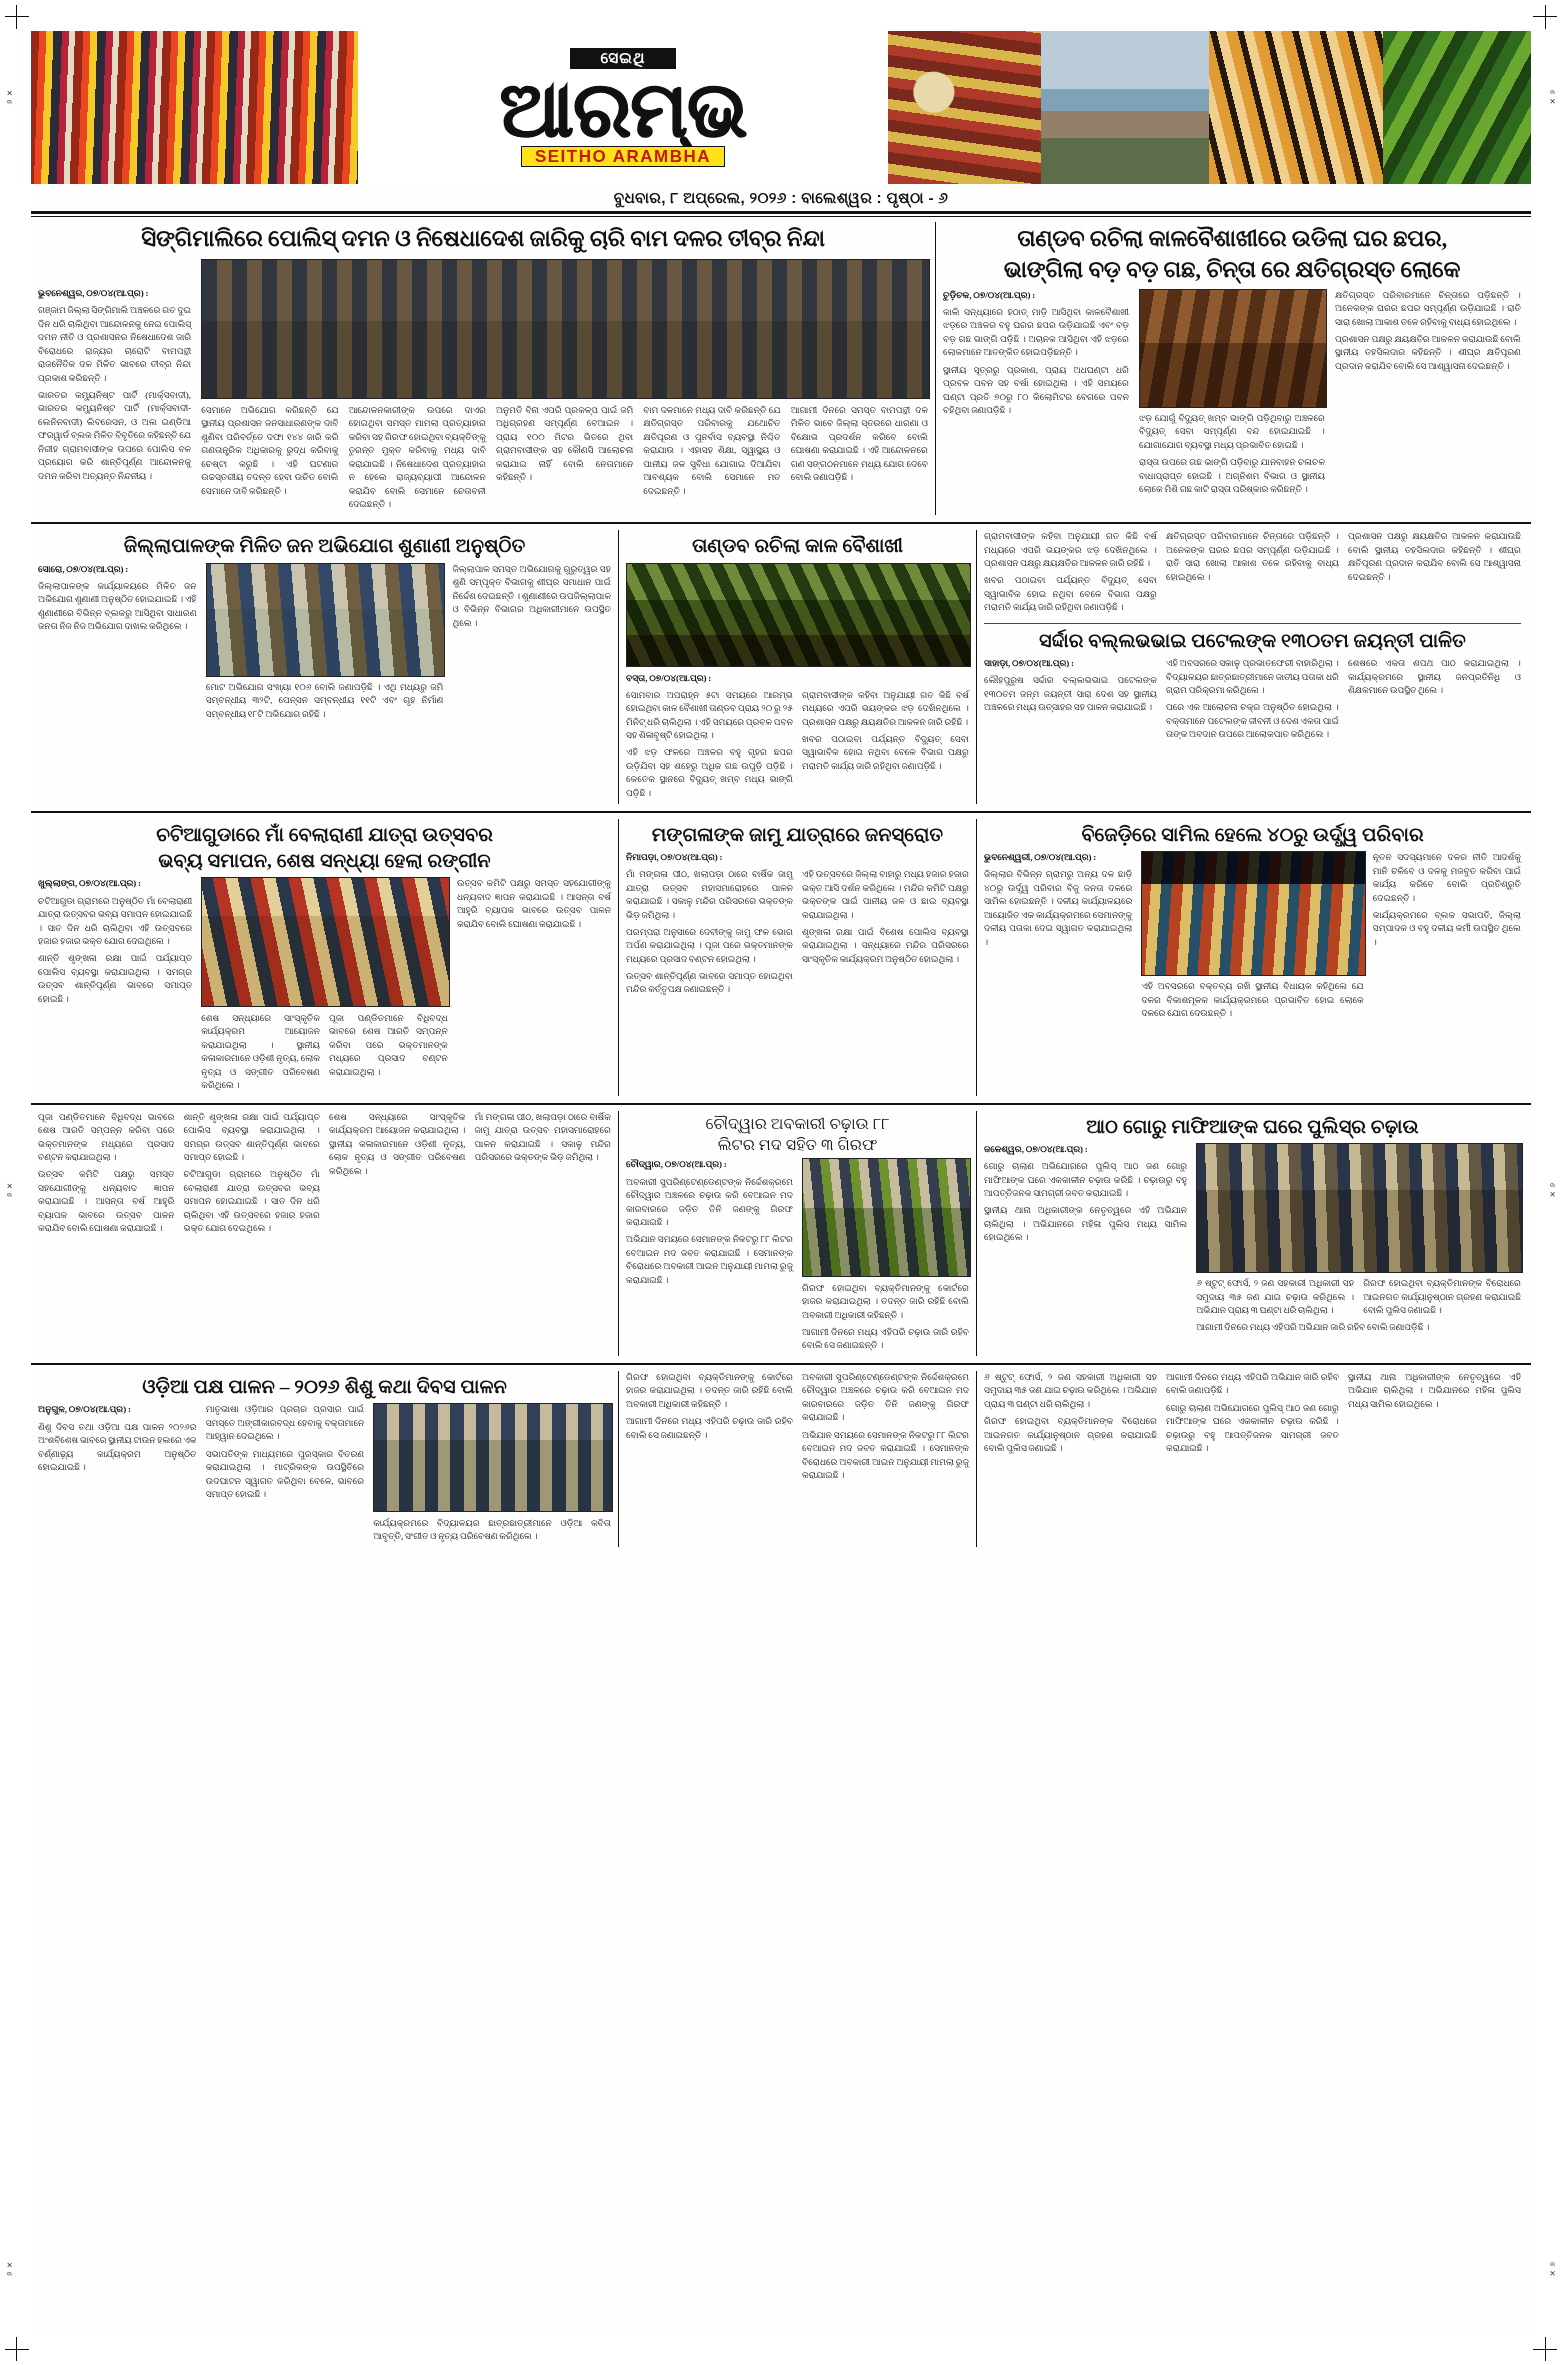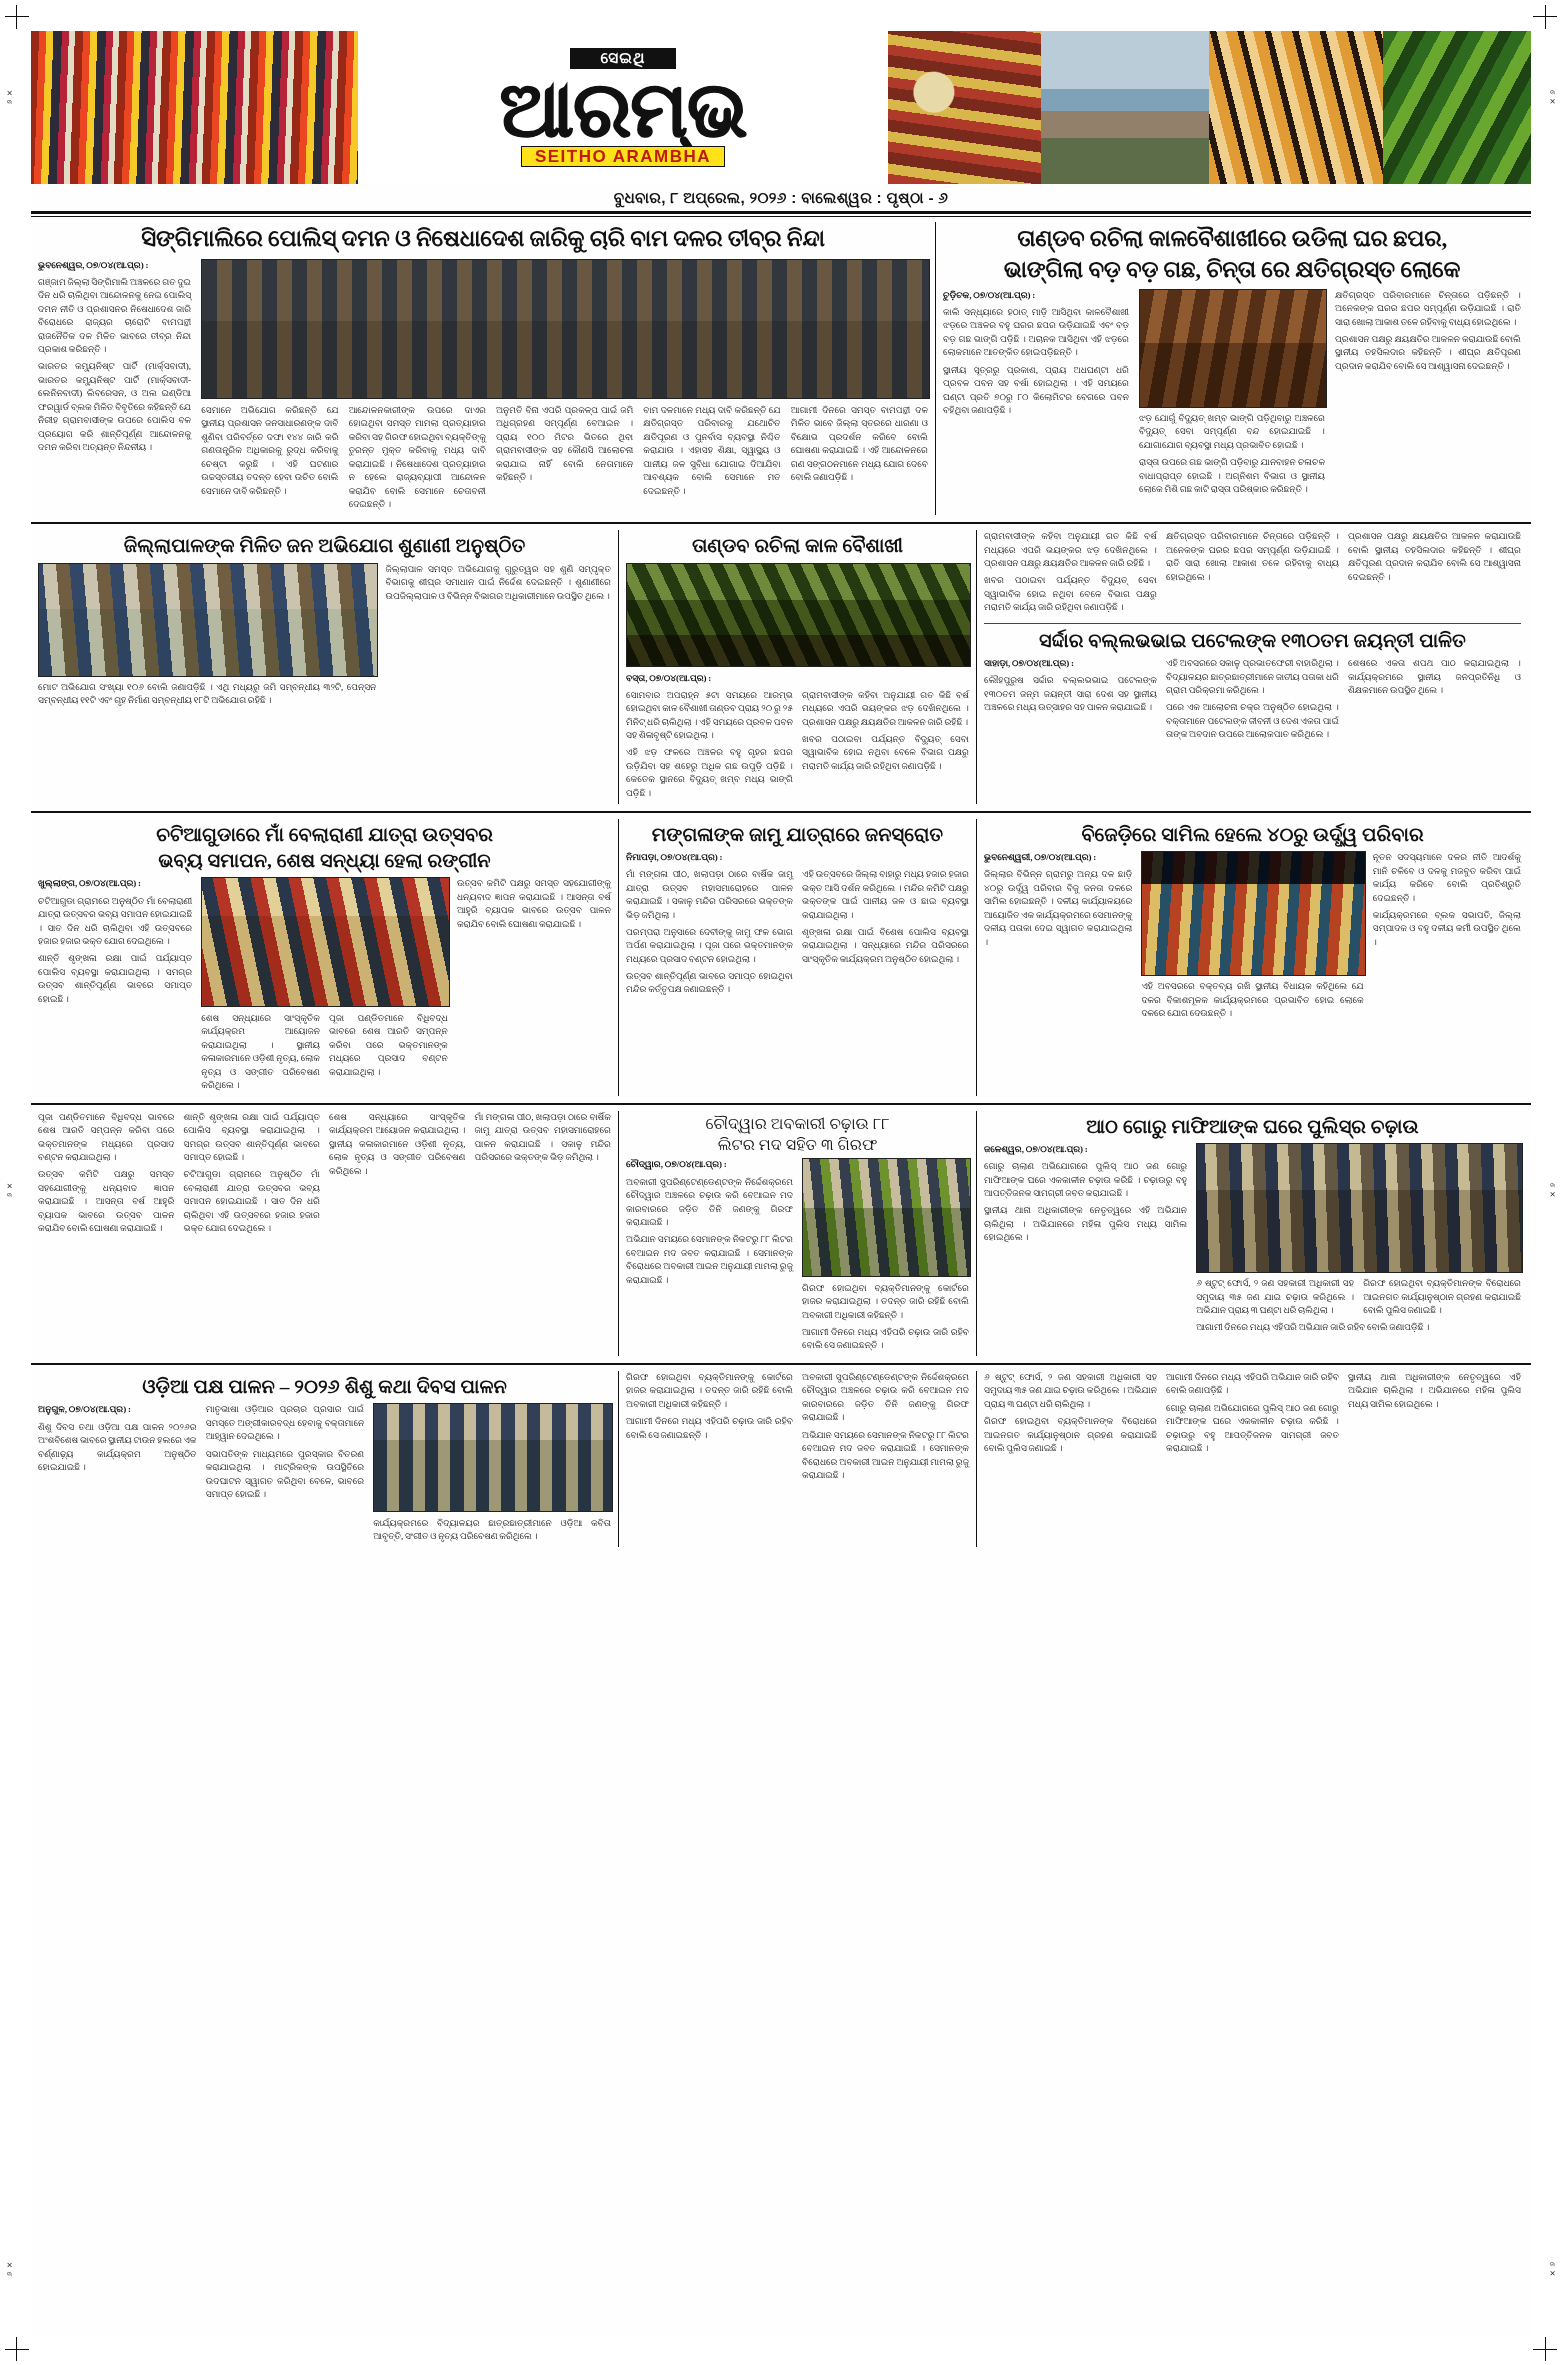--- a/index.html
+++ b/index.html
@@ -230,21 +230,21 @@
 
     <div class="dateline">ବୁଧବାର, ୮ ଅପ୍ରେଲ, ୨୦୨୬ : ବାଲେଶ୍ୱର : ପୃଷ୍ଠା - ୬</div>
     <div class="rule-thick"></div>
     <div class="rule-thin"></div>
 
     <div class="band">
 
       <div class="col" style="width:904px">
         <h1 class="hl">ସିଙ୍ଗିମାଲିରେ ପୋଲିସ୍ ଦମନ ଓ ନିଷେଧାଦେଶ ଜାରିକୁ ଚାରି ବାମ ଦଳର ତୀବ୍ର ନିନ୍ଦା</h1>
 
-        <div style="display:flex;gap:10.2px;">
+        <div style="display:flex;gap:10.2px;align-items:center;">
           <div style="width:153px;flex:0 0 153px;">
             <p class="bt"><span class="dateplace">ଭୁବନେଶ୍ୱର, ୦୭/୦୪(ଆ.ପ୍ର) :</span></p>
             <p class="bt">ଗଞ୍ଜାମ ଜିଲ୍ଲା ସିଙ୍ଗିମାଲି ଅଞ୍ଚଳରେ ଗତ ଦୁଇ ଦିନ ଧରି ଚାଲିଥିବା ଆନ୍ଦୋଳନକୁ ନେଇ ପୋଲିସ୍ ଦମନ ନୀତି ଓ ପ୍ରଶାସନର ନିଷେଧାଦେଶ ଜାରି ବିରୋଧରେ ରାଜ୍ୟର ଚାରୋଟି ବାମପନ୍ଥୀ ରାଜନୈତିକ ଦଳ ମିଳିତ ଭାବରେ ତୀବ୍ର ନିନ୍ଦା ପ୍ରକାଶ କରିଛନ୍ତି ।</p>
             <p class="bt">ଭାରତର କମ୍ୟୁନିଷ୍ଟ ପାର୍ଟି (ମାର୍କ୍ସବାଦୀ), ଭାରତର କମ୍ୟୁନିଷ୍ଟ ପାର୍ଟି (ମାର୍କ୍ସବାଦୀ-ଲେନିନବାଦୀ) ଲିବରେସନ, ଓ ଅଲ ଇଣ୍ଡିଆ ଫରୱାର୍ଡ ବ୍ଲକ ମିଳିତ ବିବୃତିରେ କହିଛନ୍ତି ଯେ ନିରୀହ ଗ୍ରାମବାସୀଙ୍କ ଉପରେ ପୋଲିସ ବଳ ପ୍ରୟୋଗ କରି ଶାନ୍ତିପୂର୍ଣ୍ଣ ଆନ୍ଦୋଳନକୁ ଦମନ କରିବା ଅତ୍ୟନ୍ତ ନିନ୍ଦନୀୟ ।</p>
           </div>
           <div style="flex:1 1 auto;">
             <div class="photo ph-meeting news-img" style="height:138px;width:100%;"></div>
             <div style="display:flex;gap:10.2px;margin-top:5.1px;">
               <div style="flex:1">
                 <p class="bt">ସେମାନେ ଅଭିଯୋଗ କରିଛନ୍ତି ଯେ ସ୍ଥାନୀୟ ପ୍ରଶାସନ ଜନସାଧାରଣଙ୍କ ଦାବି ଶୁଣିବା ପରିବର୍ତ୍ତେ ଦଫା ୧୪୪ ଜାରି କରି ଗଣତାନ୍ତ୍ରିକ ଅଧିକାରକୁ ରୁଦ୍ଧ କରିବାକୁ ଚେଷ୍ଟା କରୁଛି । ଏହି ଘଟଣାର ଉଚ୍ଚସ୍ତରୀୟ ତଦନ୍ତ ହେବା ଉଚିତ ବୋଲି ସେମାନେ ଦାବି କରିଛନ୍ତି ।</p>
@@ -291,20 +291,24 @@
       </div>
     </div>
 
     <div class="hrule"></div>
 
     <div class="band">
 
       <div class="col" style="width:587px">
         <h2 class="hl2">ଜିଲ୍ଲାପାଳଙ୍କ ମିଳିତ ଜନ ଅଭିଯୋଗ ଶୁଣାଣୀ ଅନୁଷ୍ଠିତ</h2>
         <div style="display:flex;gap:9.2px;">
+          <div style="flex:1 1 0;">
+            <p class="bt"><span class="dateplace">ସୋରୋ, ୦୭/୦୪(ଆ.ପ୍ର) :</span></p>
+            <p class="bt">ଜିଲ୍ଲାପାଳଙ୍କ କାର୍ଯ୍ୟାଳୟରେ ମିଳିତ ଜନ ଅଭିଯୋଗ ଶୁଣାଣୀ ଅନୁଷ୍ଠିତ ହୋଇଯାଇଛି । ଏହି ଶୁଣାଣୀରେ ବିଭିନ୍ନ ବ୍ଲକରୁ ଆସିଥିବା ସାଧାରଣ ଜନତା ନିଜ ନିଜ ଅଭିଯୋଗ ଦାଖଲ କରିଥିଲେ ।</p>
+          </div>
           <div style="flex:1.5 1 0;">
             <div class="photo ph-office news-img" style="height:112px;width:100%;"></div>
             <p class="bt" style="margin-top:4.1px">ମୋଟ ଅଭିଯୋଗ ସଂଖ୍ୟା ୧୦୬ ବୋଲି ଜଣାପଡ଼ିଛି । ଏଥି ମଧ୍ୟରୁ ଜମି ସମ୍ବନ୍ଧୀୟ ୩୨ଟି, ପେନ୍ସନ ସମ୍ବନ୍ଧୀୟ ୧୧ଟି ଏବଂ ଗୃହ ନିର୍ମାଣ ସମ୍ବନ୍ଧୀୟ ୧୮ଟି ଅଭିଯୋଗ ରହିଛି ।</p>
           </div>
           <div style="flex:1 1 0;">
             <p class="bt">ଜିଲ୍ଲାପାଳ ସମସ୍ତ ଅଭିଯୋଗକୁ ଗୁରୁତ୍ୱର ସହ ଶୁଣି ସମ୍ପୃକ୍ତ ବିଭାଗକୁ ଶୀଘ୍ର ସମାଧାନ ପାଇଁ ନିର୍ଦ୍ଦେଶ ଦେଇଛନ୍ତି । ଶୁଣାଣୀରେ ଉପଜିଲ୍ଲାପାଳ ଓ ବିଭିନ୍ନ ବିଭାଗର ଅଧିକାରୀମାନେ ଉପସ୍ଥିତ ଥିଲେ ।</p>
           </div>
         </div>
       </div>
 

